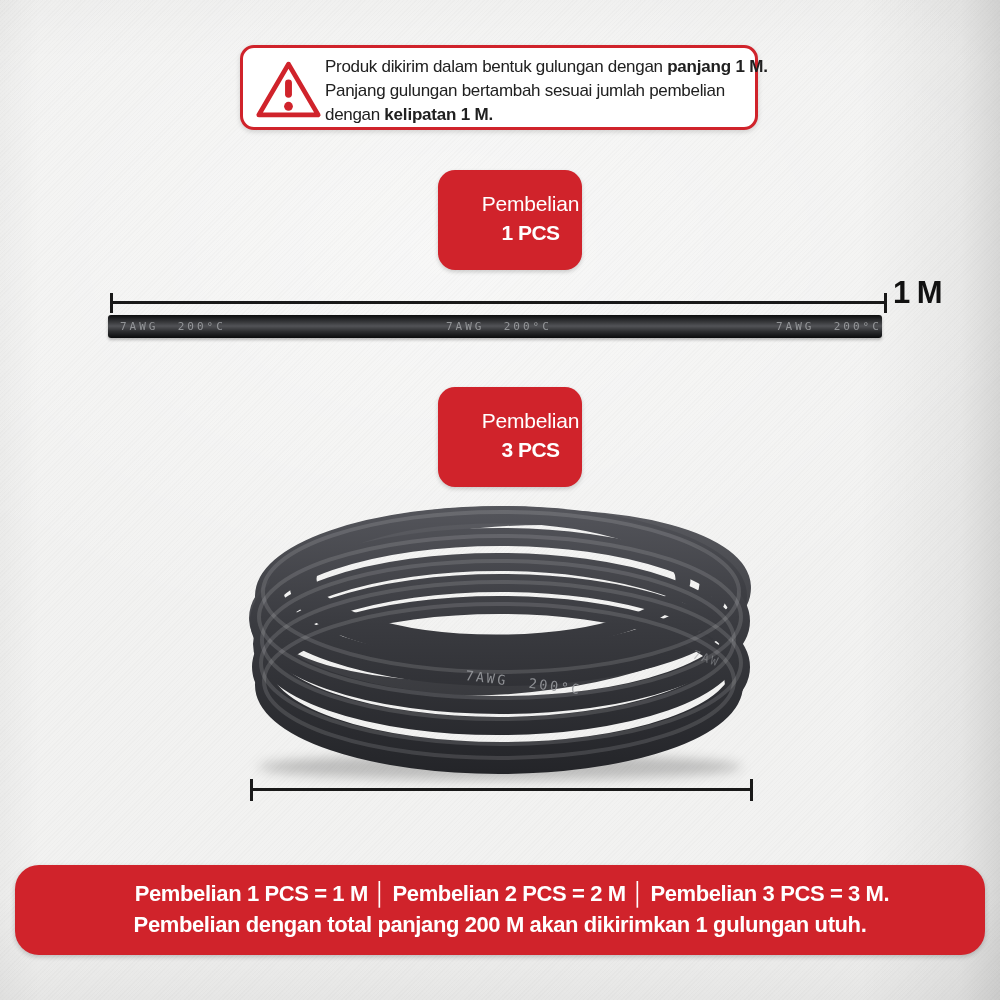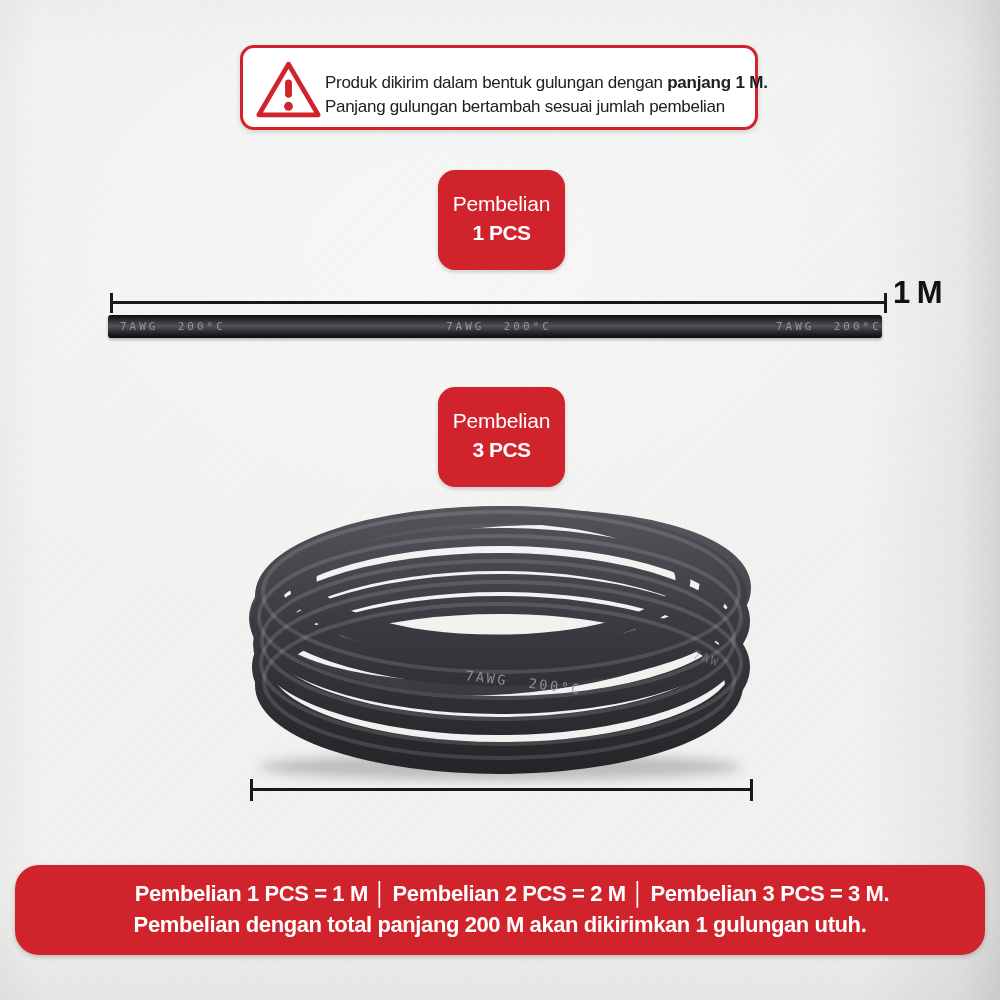--- a/index.html
+++ b/index.html
@@ -19,31 +19,31 @@
   }
 
   
   .warning-box{
     position:absolute; left:240px; top:45px; width:518px; height:85px;
     background:#fff; border:3px solid var(--red,#d0232b); border-radius:14px;
     box-shadow:0 2px 5px rgba(0,0,0,0.15); box-sizing:border-box;
   }
   .warning-icon{ position:absolute; left:12px; top:11px; width:67px; height:62px; }
   .warning-text{
-    position:absolute; left:82px; top:23px; width:430px;
+    position:absolute; left:82px; top:7px; width:430px;
     font-size:17px; line-height:24px; letter-spacing:-0.3px; white-space:nowrap; color:#202020;
   }
   .warning-text b{ letter-spacing:-0.2px; }
 
   
   .badge{
-    position:absolute; left:438px; width:127px; height:100px;
+    position:absolute; left:438px; width:103px; height:100px;
     background:var(--red,#d0232b); border-radius:17px;
     display:flex; flex-direction:column; align-items:center; justify-content:center;
-    color:#fff; text-align:center; box-shadow:0 2px 4px rgba(0,0,0,0.18);
+    color:#fff; text-align:center; box-shadow:0 2px 4px rgba(0,0,0,0.18);padding-left:41px;
   }
   .badge .b-label{ font-size:21px; line-height:26px; font-weight:400; letter-spacing:-0.2px;}
   .badge .b-qty{ font-size:21px; line-height:32px; font-weight:700; letter-spacing:-0.5px;}
   .badge-1{ top:170px; }
   .badge-3{ top:387px; }
 
   
   .ruler{ position:absolute; }
   .ruler .line{ position:absolute; background:#191919; height:3px; left:0; right:0; }
   .ruler .tick{ position:absolute; background:#191919; width:3px; top:0; bottom:0; }
@@ -95,20 +95,21 @@
 
   <div class="warning-box">
     <svg class="warning-icon" viewBox="0 0 70 64">
       <polygon points="35,5 66,58 4,58" fill="#ffffff" stroke="#d0232b" stroke-width="5" stroke-linejoin="round"></polygon>
       <rect x="31.4" y="21" width="7.2" height="19" rx="3.6" fill="#d0232b"></rect>
       <circle cx="35" cy="49" r="4.6" fill="#d0232b"></circle>
     </svg>
     <div class="warning-text">
       <div><span>Produk dikirim dalam bentuk gulungan dengan </span><b>panjang 1 M.</b></div>
       <div>Panjang gulungan bertambah sesuai jumlah pembelian</div>
+      <div><span>dengan </span><b>kelipatan 1 M.</b></div>
     </div>
   </div>
 
   <div class="badge badge-1">
     <div class="b-label">Pembelian</div>
     <div class="b-qty">1 PCS</div>
   </div>
 
   <div class="ruler ruler-1m">
     <div class="line"></div>

